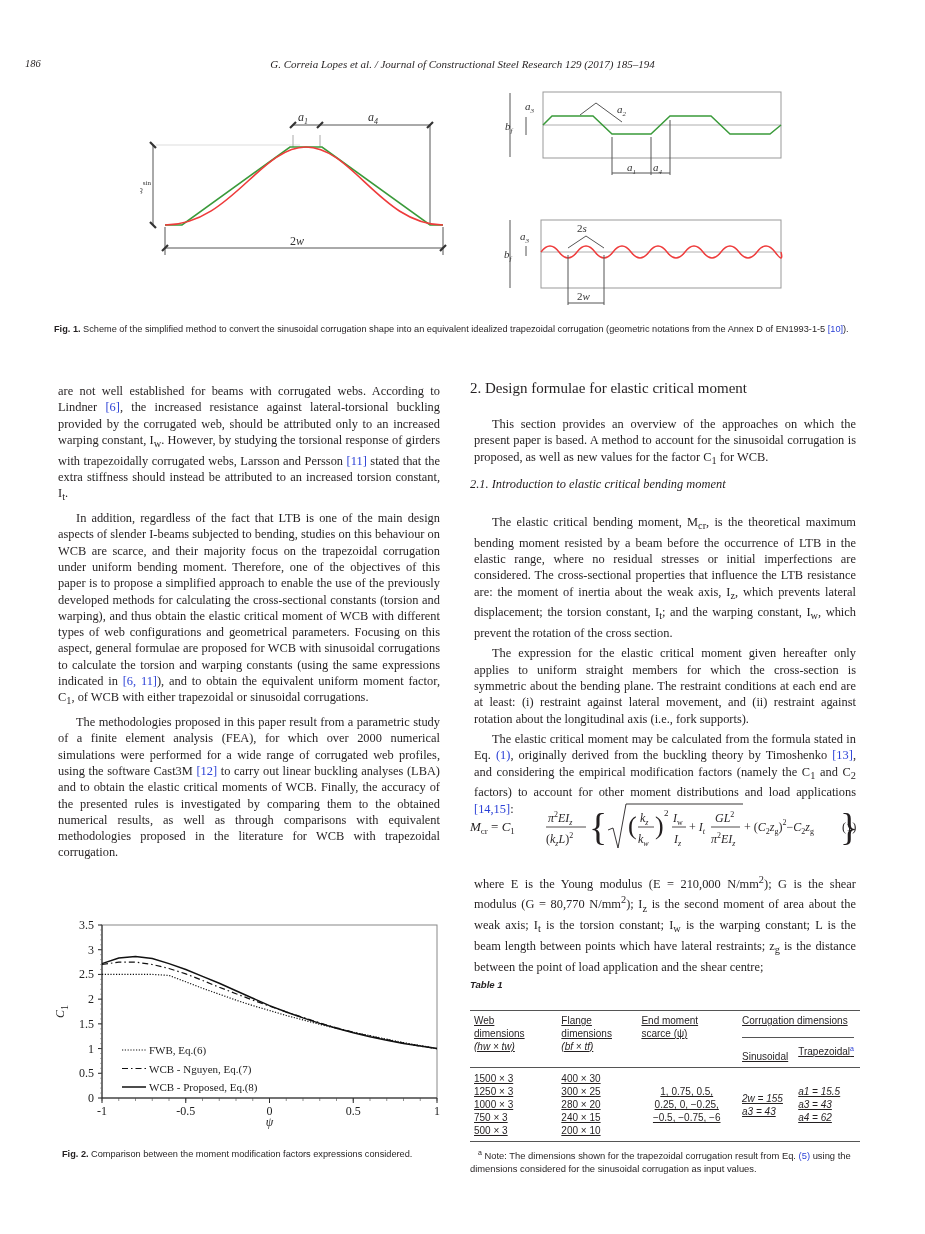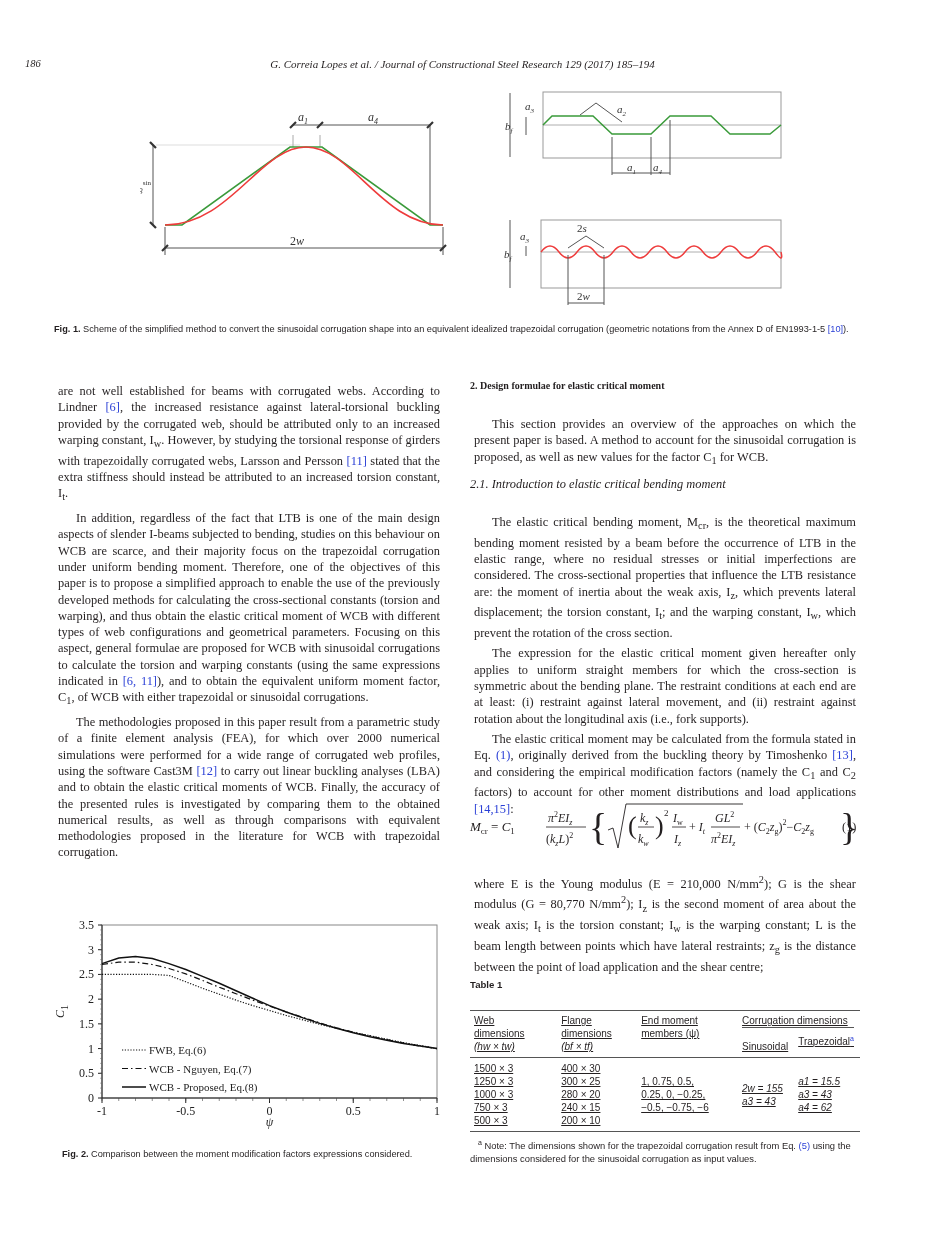--- a/index.html
+++ b/index.html
@@ -7,21 +7,21 @@
          font-family:"Liberation Serif","DejaVu Serif",serif; color:#231f20; }
   .abs { position:absolute; }
   .hdr-page { left:25px; top:58px; font-size:10.5px;font-style:italic; }
   .hdr-journal { left:0; width:925px; top:58px; text-align:center; font-size:11px; font-style:italic; }
   .caption { font-family:"Liberation Sans","DejaVu Sans",sans-serif; font-size:9.2px; line-height:13px; color:#231f20; }
   .caption b { font-weight:bold; }
   .link { color:#2a3fd6; }
   .col { font-size:12.4px; line-height:16.3px; text-align:justify; }
   .col p { margin:4px; text-indent:18px; }
   .col p.noindent { text-indent:0; }
-  .sec-title { font-family:"Liberation Serif",serif; font-weight:bold; font-size:10px; }
+  .sec-title { font-family:"Liberation Serif",serif; font-weight:normal; font-size:15px; }
   .subsec { font-style:italic; font-size:12.4px; }
   .eqnum { font-size:12.4px; }
   table.t1 { border-collapse:collapse; font-family:"Liberation Sans","DejaVu Sans",sans-serif; font-size:10px; color:#231f20; }
   table.t1 td, table.t1 th { padding:0 6px 0 4px; vertical-align:top; text-align:left; font-weight:normal; line-height:13px;text-decoration:underline; }
   .tcap { font-family:"Liberation Sans","DejaVu Sans",sans-serif; font-size:9.6px; line-height:13px; }
   .foot { font-family:"Liberation Sans","DejaVu Sans",sans-serif; font-size:9.4px; line-height:13px; }
   .axis-lbl { font-family:"Liberation Serif",serif; font-size:12px; fill:#222; }
   .leg { font-family:"Liberation Serif",serif; font-size:11px; fill:#222; }
 </style>
 </head>
@@ -259,45 +259,45 @@
       <text x="109" y="162.5" class="leg">WCB - Nguyen, Eq.(7)</text>
       <line x1="82" y1="177" x2="106" y2="177" stroke="#111" stroke-width="1.5"></line>
       <text x="109" y="181" class="leg">WCB - Proposed, Eq.(8)</text>
     </g>
 </svg>
 <div class="abs caption" style="left:62px;top:1148px;">
   <b>Fig. 2.</b>
   <span>Comparison between the moment modification factors expressions considered.</span>
 </div>
 
-<div class="abs tcap" style="left:470px;top:978px;width:395px;">
+<div class="abs tcap" style="left:470px;top:978px;width:395px;font-style:italic;">
   <div style="font-weight:bold;">Table 1</div>
 </div>
 
 <div class="abs" style="left:470px;top:1010px;width:390px;">
   <div style="border-top:1px solid #555;"></div>
   <table class="t1" style="width:390px;margin-top:3px;">
     <tbody>
         <tr>
       <td rowspan="2" style="width:80px;">
         <div>Web</div>
             <div>dimensions</div>
             <div style="font-style:italic">(hw × tw)</div>
       </td>
       <td rowspan="2" style="width:72px;">
         <div>Flange</div>
             <div>dimensions</div>
             <div style="font-style:italic">(bf × tf)</div>
       </td>
       <td rowspan="2" style="width:96px;">
         <div>End moment</div>
-            <div>members (ψ)</div>
+            <div>scarce (ψ)</div>
       </td>
       <td colspan="2">
-        <div style="border-bottom:1px solid #555;padding-bottom:0;">Corrugation dimensions</div>
+        <div style="border-bottom:1px solid #555;padding-bottom:10px;">Corrugation dimensions</div>
       </td>
     </tr>
     <tr>
       <td style="padding-top:12px;">Sinusoidal</td>
       <td style="padding-top:4px;"><span>Trapezoidal</span><sup class="link" style="font-size:7px;">a</sup></td>
     </tr>
     <tr>
           <td colspan="5" style="padding:0;">
             <div style="border-top:1px solid #555;margin:4px 0;"></div>
           </td>
@@ -310,21 +310,21 @@
             <div>750 × 3</div>
             <div>500 × 3</div>
       </td>
       <td>
         <div>400 × 30</div>
             <div>300 × 25</div>
             <div>280 × 20</div>
             <div>240 × 15</div>
             <div>200 × 10</div>
       </td>
-      <td style="vertical-align:middle;text-align:left;">
+      <td style="vertical-align:middle;text-align:center;">
         <div>1, 0.75, 0.5,</div>
             <div>0.25, 0, −0.25,</div>
             <div>−0.5, −0.75, −6</div>
       </td>
       <td style="vertical-align:middle;font-style:italic;margin-left:17px;">
         <div>2w = 155</div>
             <div>a3 = 43</div>
       </td>
       <td style="vertical-align:middle;font-style:italic;">
         <div>a1 = 15.5</div>

